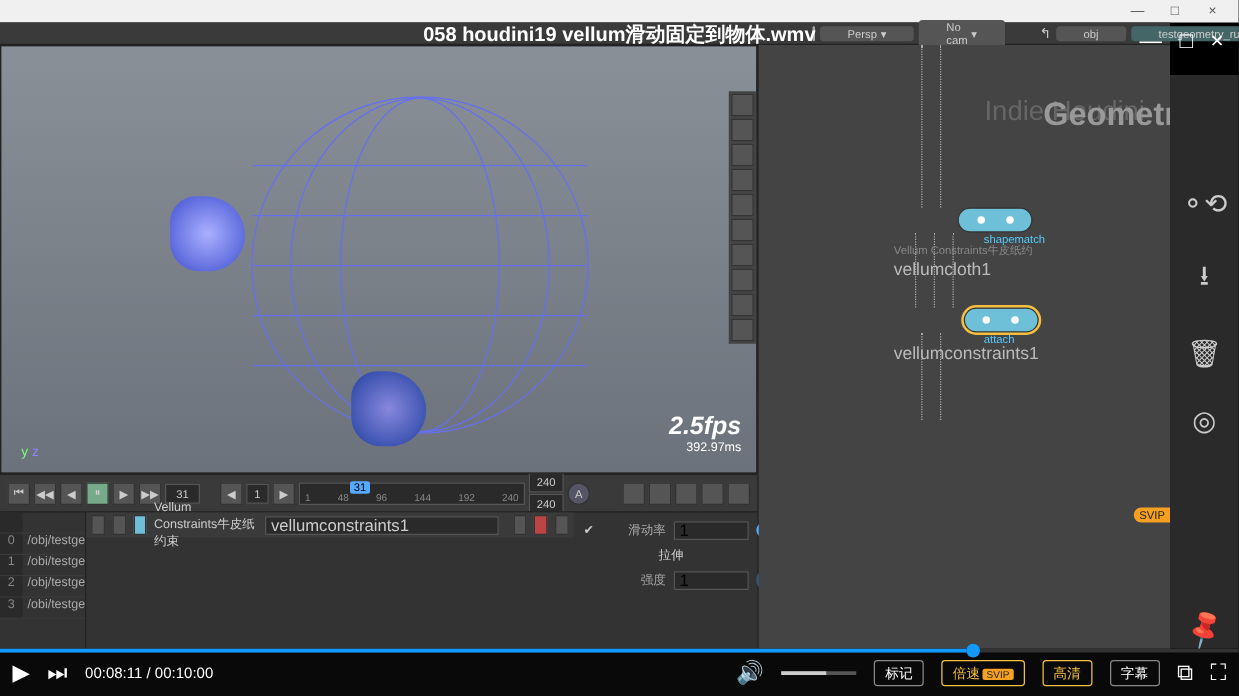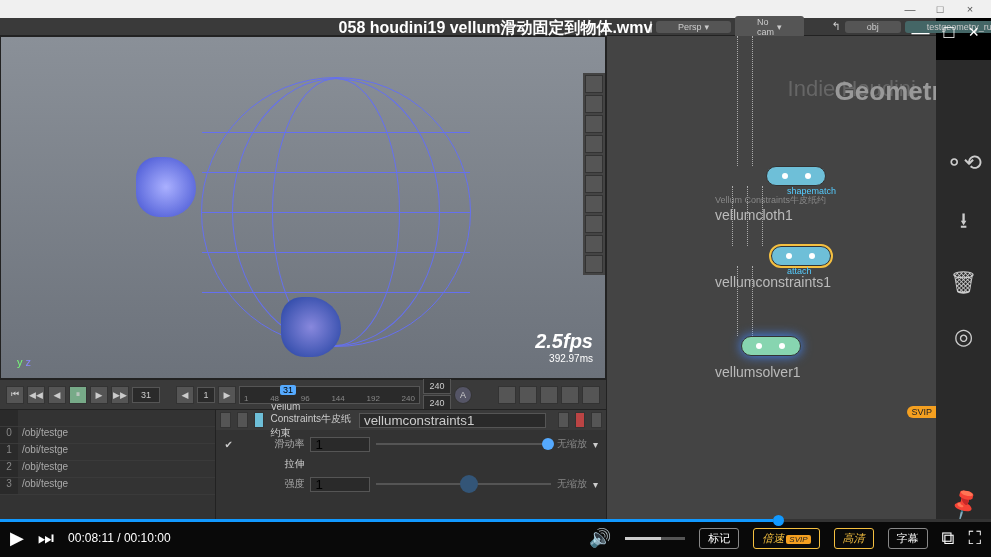--- a/index.html
+++ b/index.html
@@ -37,21 +37,21 @@
 .tl-track .mark{position:absolute;left:40px;top:-2px;background:#5af;color:#000;font-size:9px;padding:0 3px;border-radius:2px;}
 .tl-track .ticks{position:absolute;bottom:0;left:0;right:0;display:flex;justify-content:space-between;font-size:8px;color:#888;padding:0 4px;}
 .params{height:110px;background:#333;border-top:1px solid #222;display:flex;}
 .p-left{width:240px;border-right:1px solid #222;display:flex;flex-direction:column;}
 .p-tabs{height:20px;background:#3a3a3a;display:flex;align-items:center;padding:0 4px;gap:4px;font-size:10px;}
 .p-tab{background:#555;padding:1px 6px;border-radius:2px 2px 0 0;}
 .p-list{flex:1;overflow:hidden;}
 .p-row{display:flex;height:17px;border-bottom:1px solid #3a3a3a;font-size:10px;}
 .p-row .num{width:18px;background:#2a2a2a;text-align:center;color:#888;}
 .p-row .txt{flex:1;padding-left:4px;color:#aaa;}
-.p-right{flex:1;display:flex;flex-direction:column;}
+.p-right{flex:1;display:flex;flex-direction:row;}
 .p-header{height:20px;background:#3a3a3a;display:flex;align-items:center;padding:0 4px;gap:6px;font-size:10px;}
 .p-hspacer{flex:1;}
 .p-icon{width:16px;height:16px;background:#555;border:1px solid #333;}
 .p-body{flex:1;padding:4px 8px;}
 .prow{display:flex;align-items:center;height:20px;gap:6px;font-size:10px;}
 .prow .lbl{width:60px;text-align:right;color:#aaa;}
 .prow .val{width:60px;height:15px;background:#2a2a2a;border:1px solid #555;padding:0 4px;}
 .prow .slider{flex:1;height:2px;background:#555;position:relative;}
 .prow .slider .knob{position:absolute;width:12px;height:12px;background:#5af;border-radius:50%;top:-5px;}
 .prow .extra{color:#888;}
@@ -71,21 +71,21 @@
 .right-rail .ri{color:#ccc;font-size:22px;}
 .pin{color:#f5a020;font-size:24px;transform:rotate(-30deg);}
 .player{position:absolute;left:0;right:0;bottom:0;height:38px;background:rgba(10,10,10,0.9);display:flex;align-items:center;padding:0 10px;gap:14px;color:#fff;}
 .player .progress{position:absolute;top:0;left:0;right:0;height:3px;background:#333;}
 .player .progress .fill{width:78%;height:100%;background:#19f;}
 .player .progress .dot{position:absolute;left:78%;top:-4px;width:11px;height:11px;border-radius:50%;background:#19f;}
 .pbtn{font-size:18px;}
 .ptime{font-size:12px;}
 .pflex{flex:1;}
 .pout{border:1px solid #888;padding:2px 8px;font-size:11px;border-radius:3px;}
-.pout.y{border-color:#f5c040;color:#f5c040;font-style:italic;}
+.pout.y{border-color:#f5c040;color:#f5c040;}
 .pout .svb{background:#f5a020;color:#222;font-size:8px;padding:0 3px;border-radius:2px;margin-left:2px;}
 </style>
 </head>
 <body>
 
 <div class="titlebar">
   <span class="spacer"></span>
   <span class="wbtn">—</span>
   <span class="wbtn">□</span>
   <span class="wbtn">×</span>
@@ -268,27 +268,20 @@
           <div class="node-sub">shapematch</div>
         </div>
         <div class="node" style="left:108px;top:210px;">
           <div class="node-box sel">
               <span class="c"></span>
               <span class="c"></span>
             </div>
           <div class="node-lbl">vellumconstraints1</div>
           <div class="node-sub">attach</div>
         </div>
-        <div class="node" style="left:108px;top:300px;">
-          <div class="node-box" style="background:#87d5b0;box-shadow:0 0 12px #48f;">
-              <span class="c"></span>
-              <span class="c"></span>
-            </div>
-          <div class="node-lbl">vellumsolver1</div>
-        </div>
         <div class="svip">SVIP</div>
       </div>
     </div>
   </div>
 </div>
 
 <div class="right-rail">
   <span class="ri">⚬⟲</span>
   <span class="ri">⭳</span>
   <span class="ri">🗑</span>

